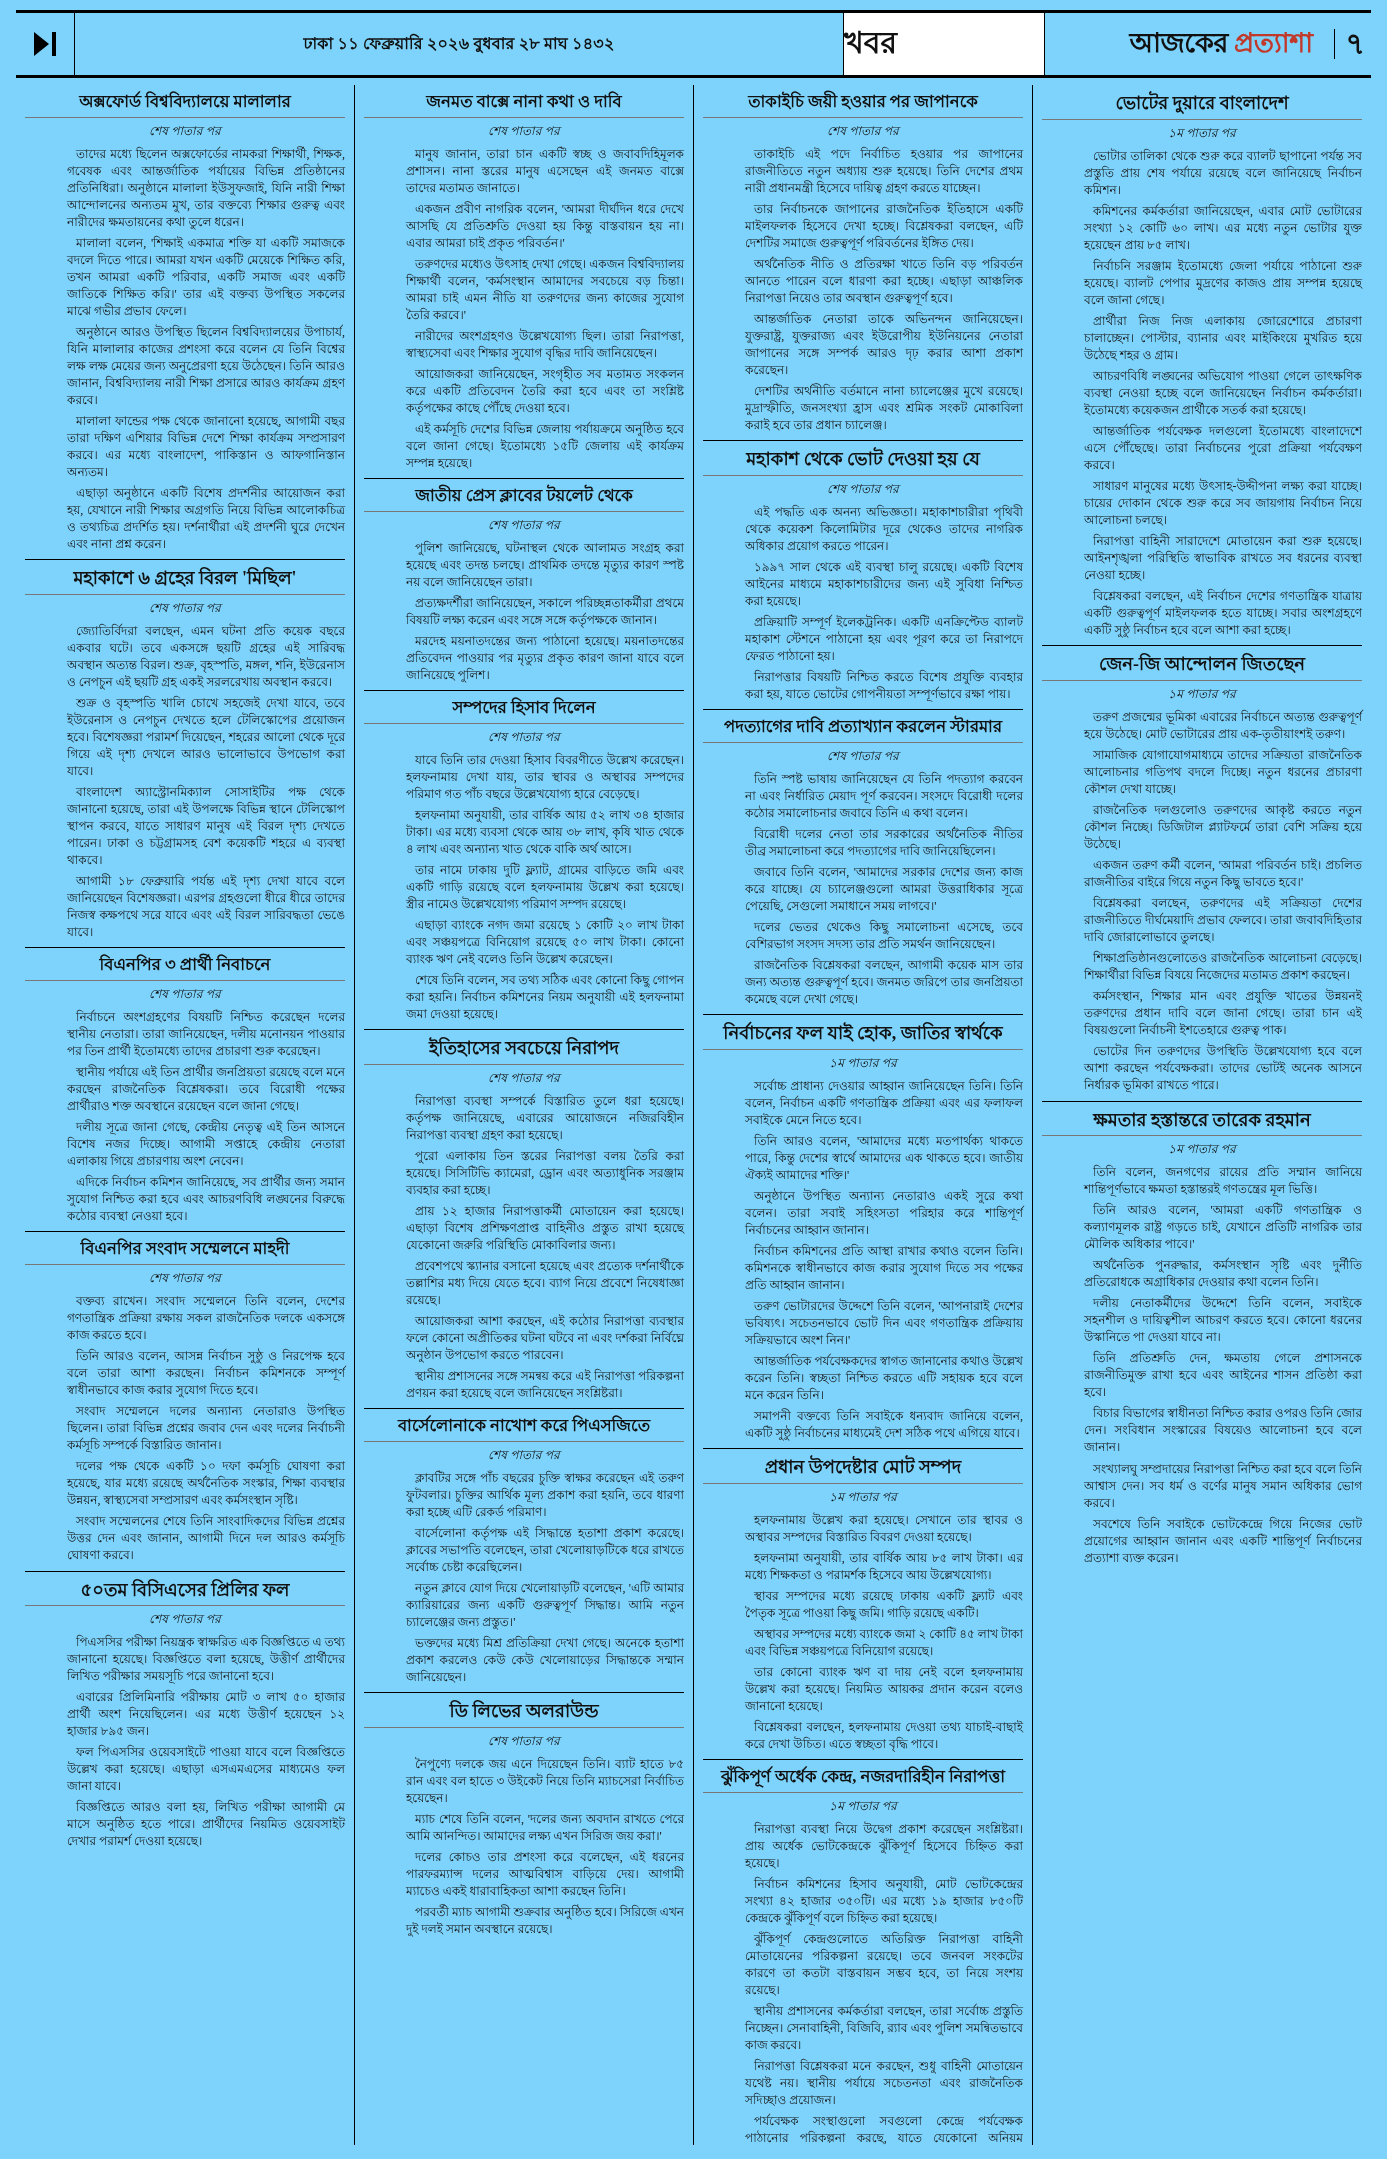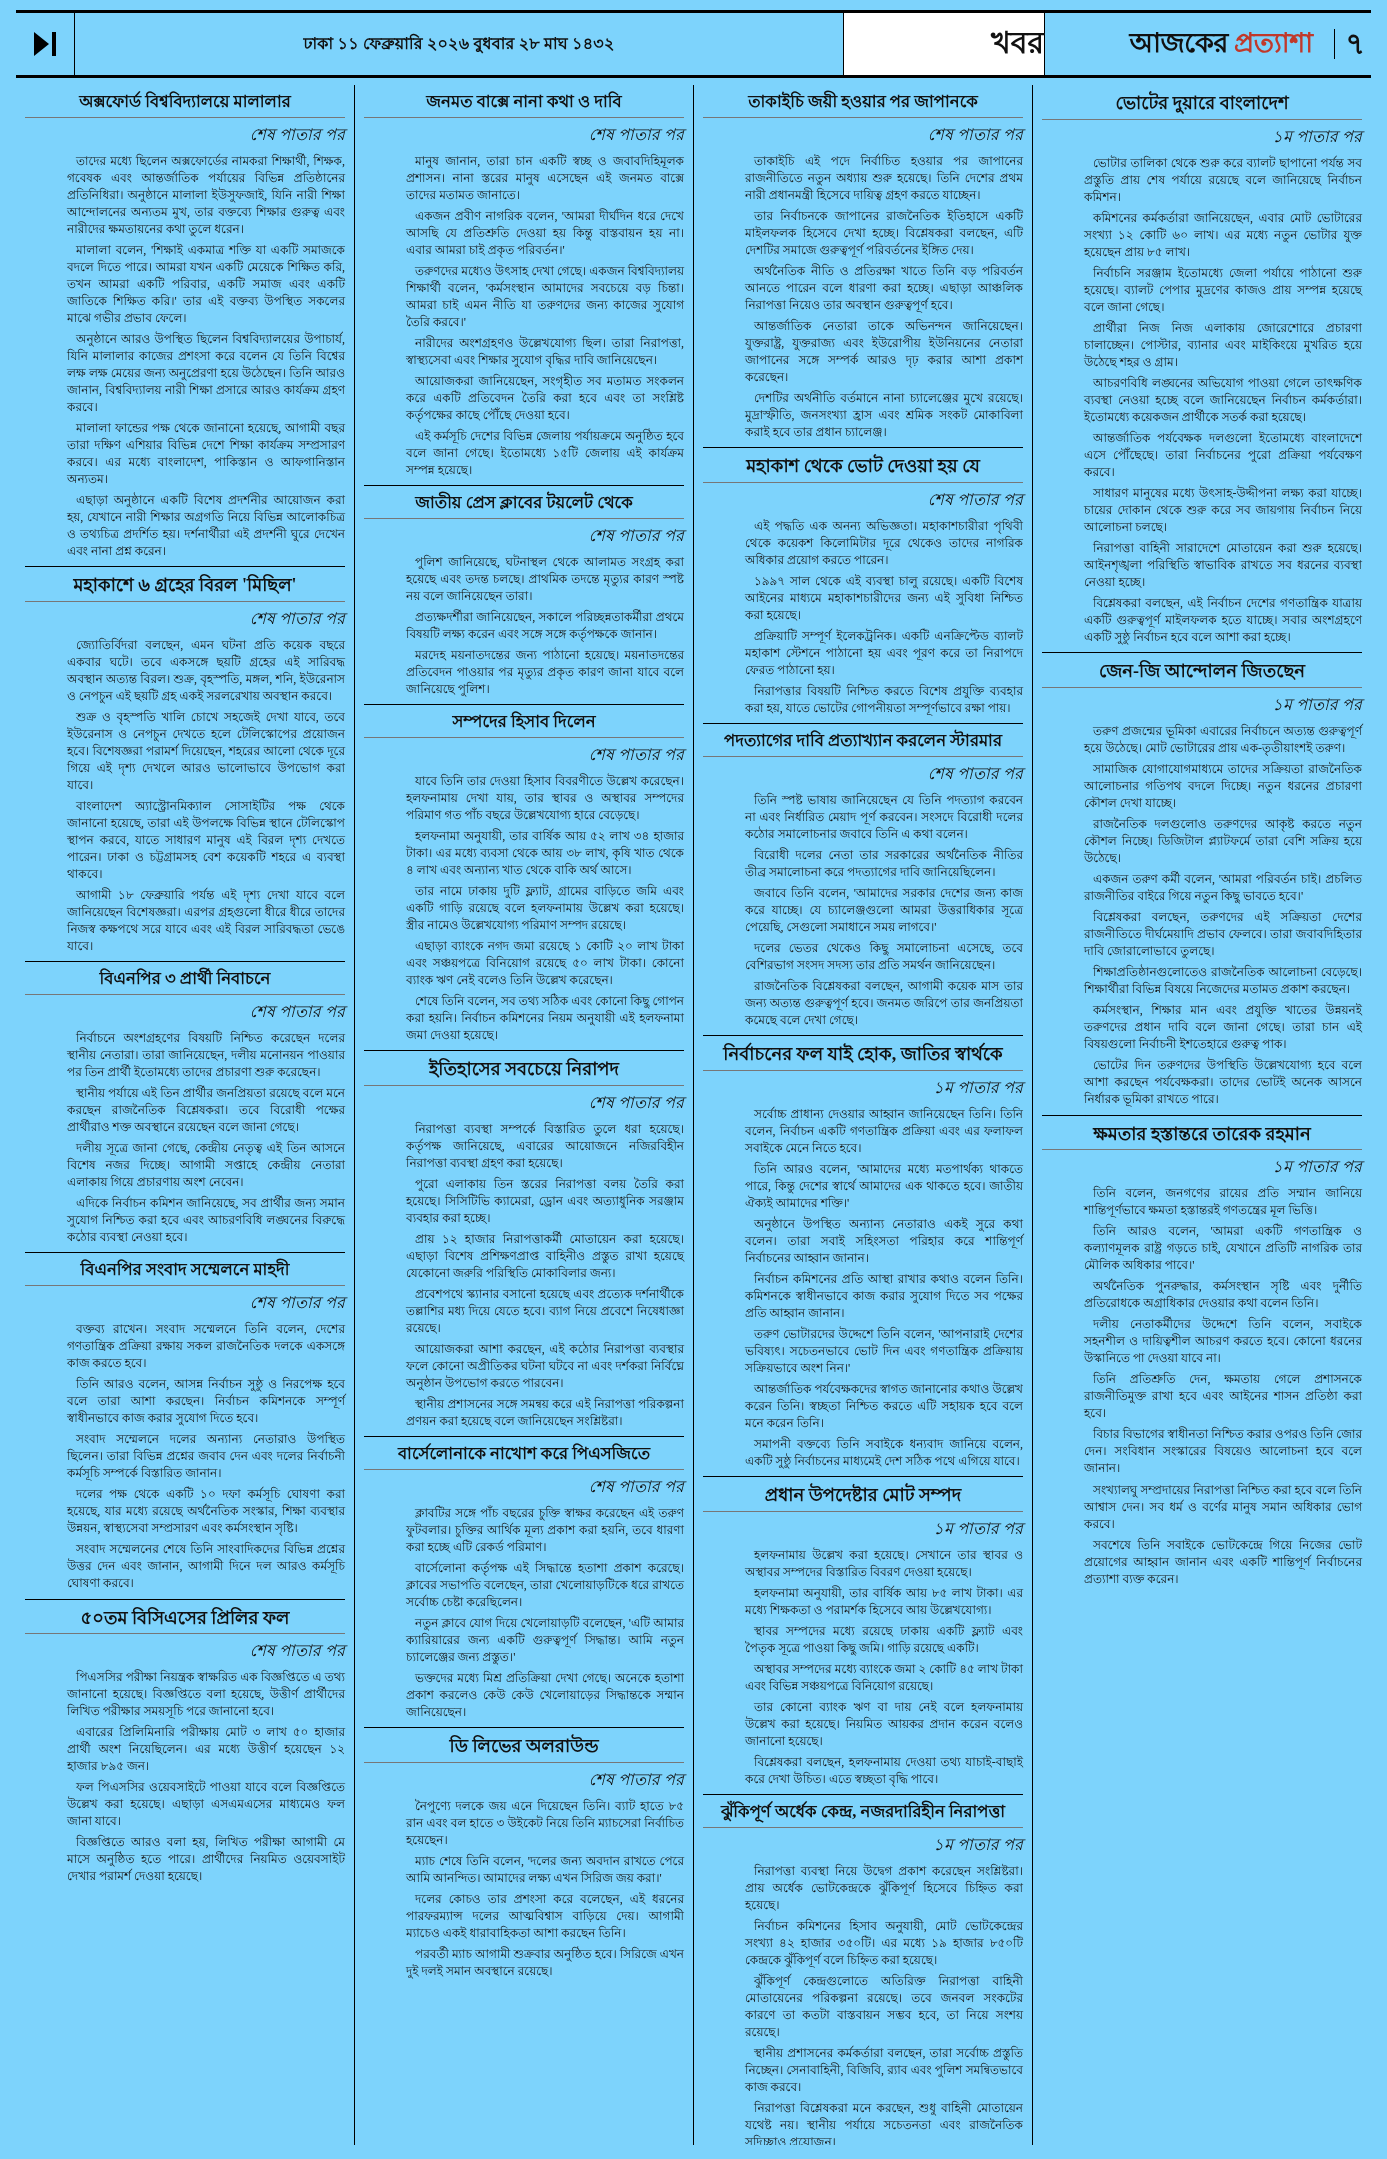--- a/index.html
+++ b/index.html
@@ -66,21 +66,21 @@
     align-items: center;
     justify-content: center;
     font-size: 16px;
     font-weight: bold;
     letter-spacing: .2px;
   }
   .mast-center {
     flex: 0 0 200px;
     display: flex;
     align-items: center;
-    justify-content: flex-end;
+    justify-content: flex-start;
     border-left: 1px solid #000;
     border-right: 1px solid #000;
     background: #fff;
   }
   .mast-center span {
     font-size: 30px;
     font-weight: bold;
   }
   .mast-right {
     flex: 0 0 320px;
@@ -128,22 +128,22 @@
     font-size: 16.5px;
     font-weight: bold;
     line-height: 1.25;
     margin: 4px 0 2px 0;
     padding-top: 3px;
   }
   .headline.big {
     font-size: 18px;
   }
   .jump {
-    text-align: right;
-    font-size: 16px;
+    text-align: center;
+    font-size: 12px;
     font-style: italic;
     margin: 1px 0 4px 0;
     letter-spacing: .2px;
   }
   .body {
     font-size: 12px;
     line-height: 1.42;
     text-align: justify;
     text-justify: inter-word;
     hyphens: auto;

